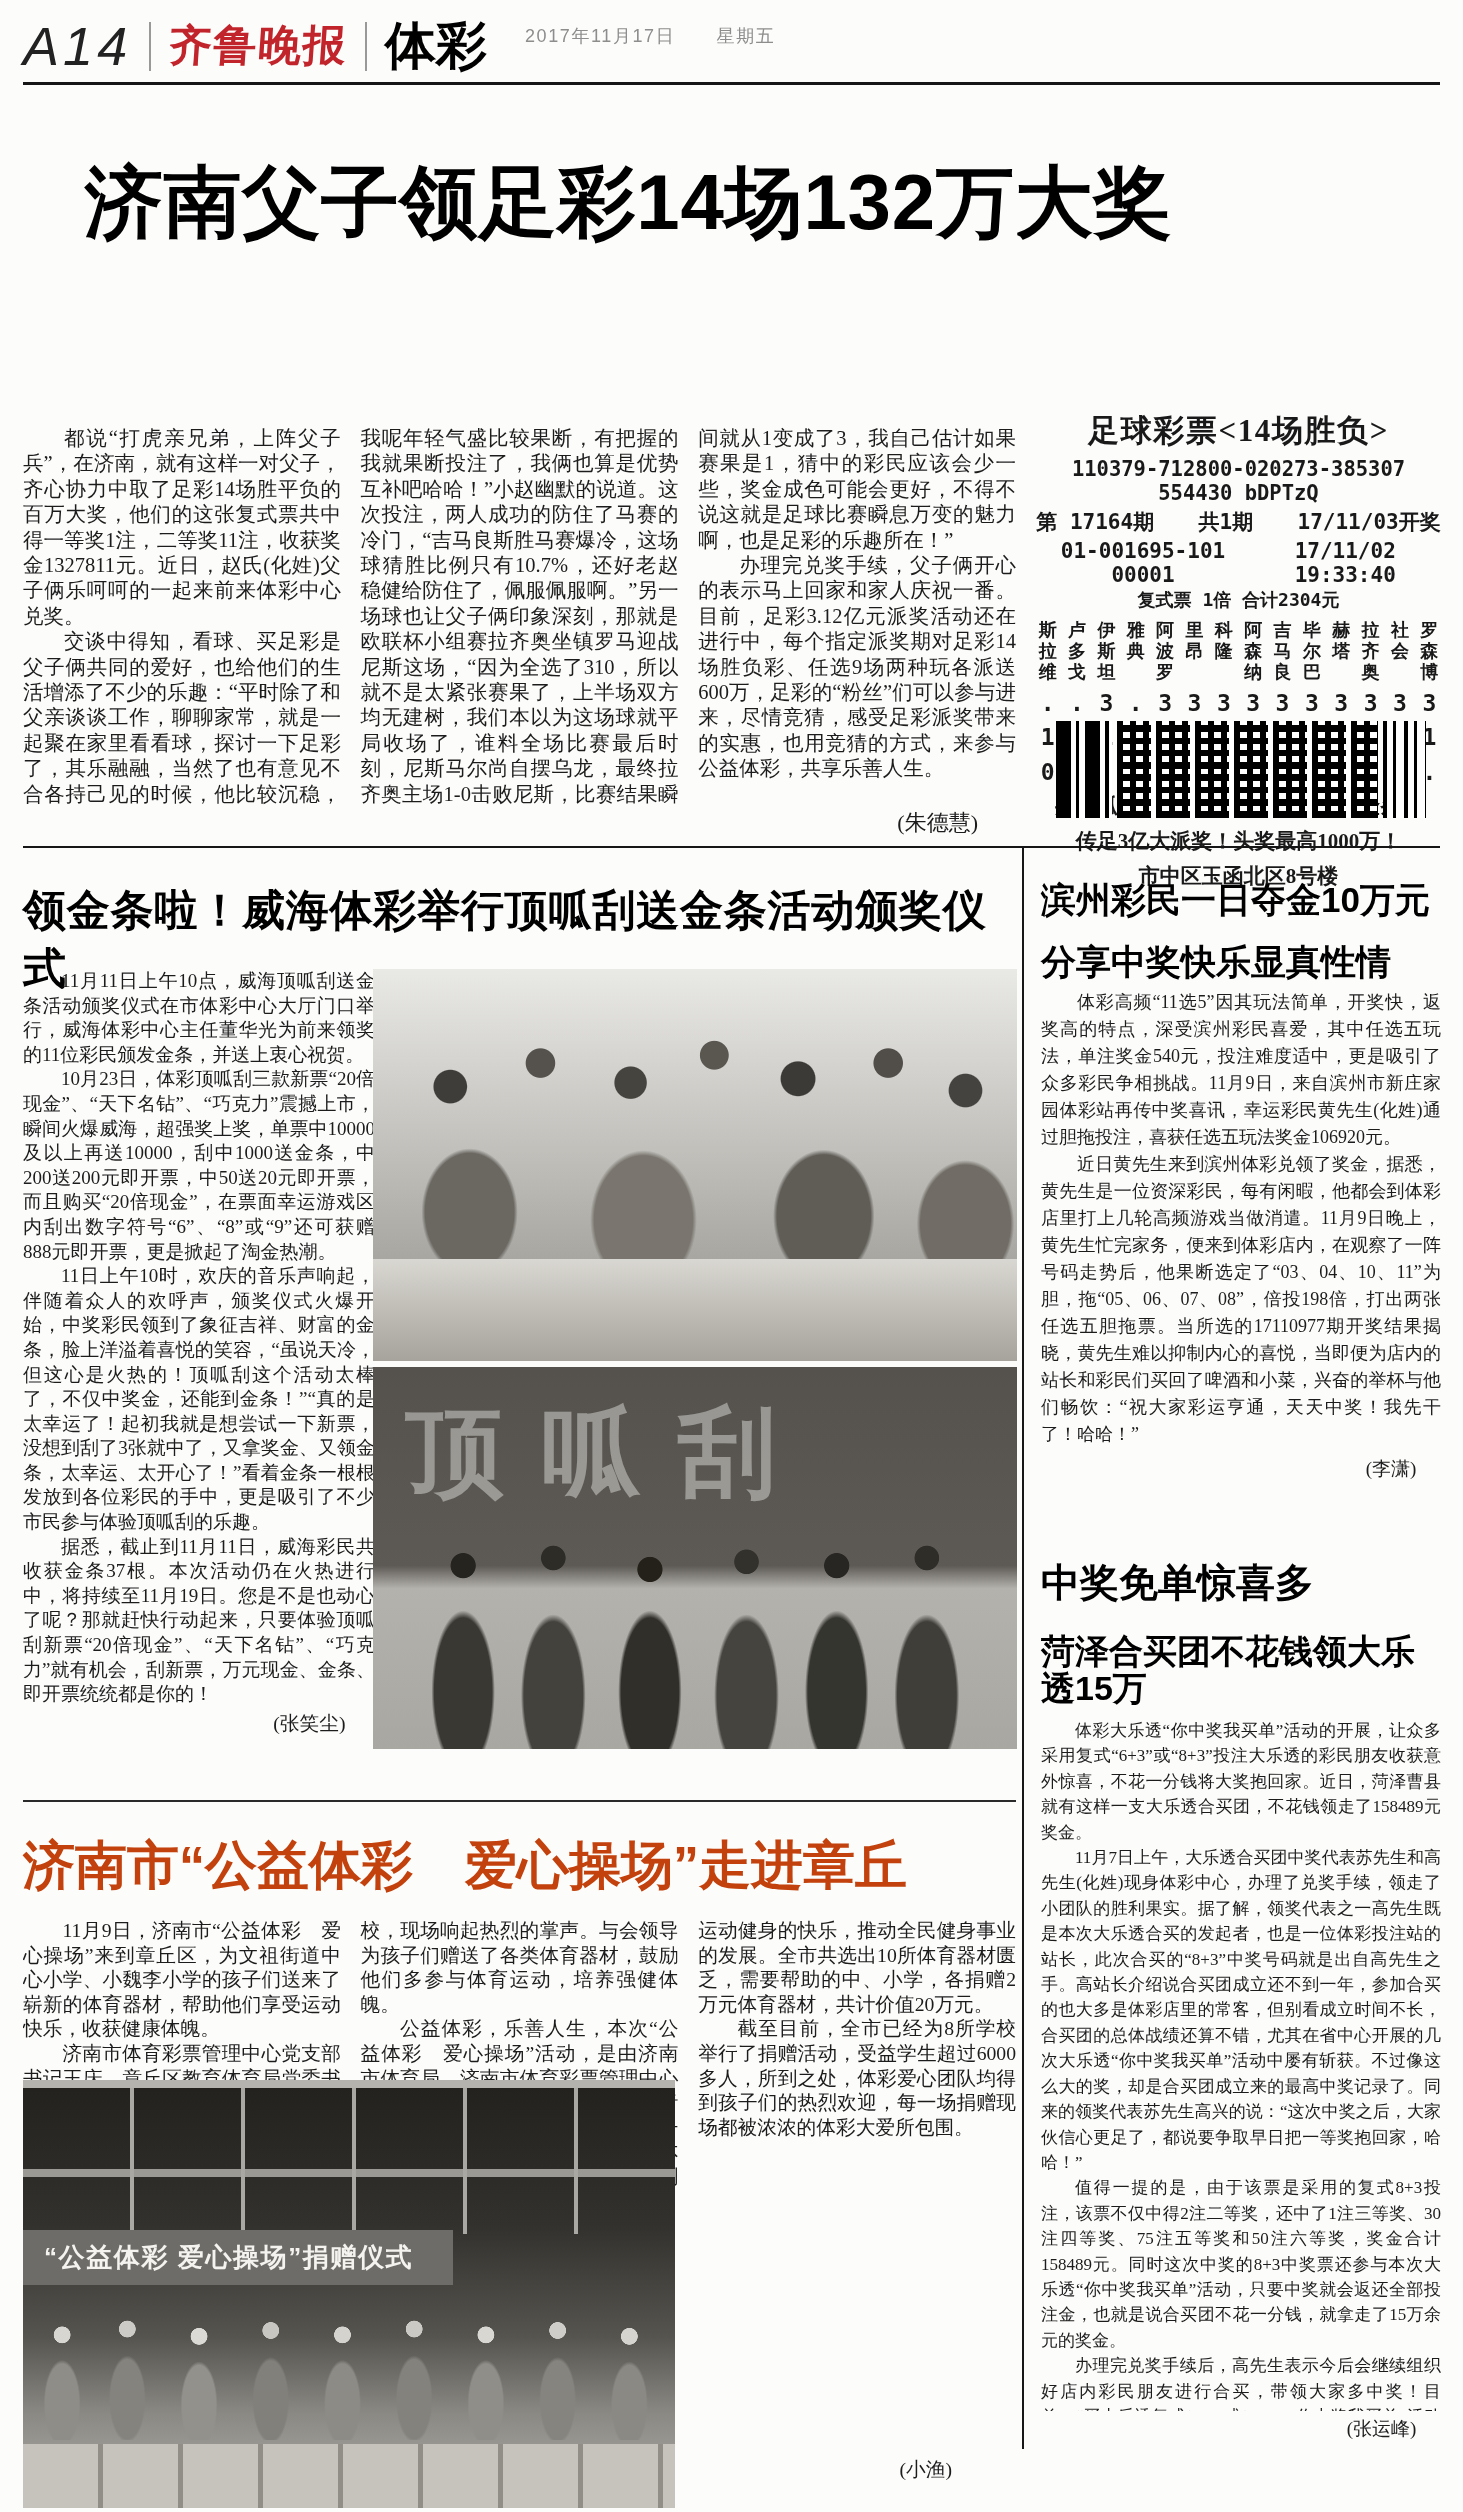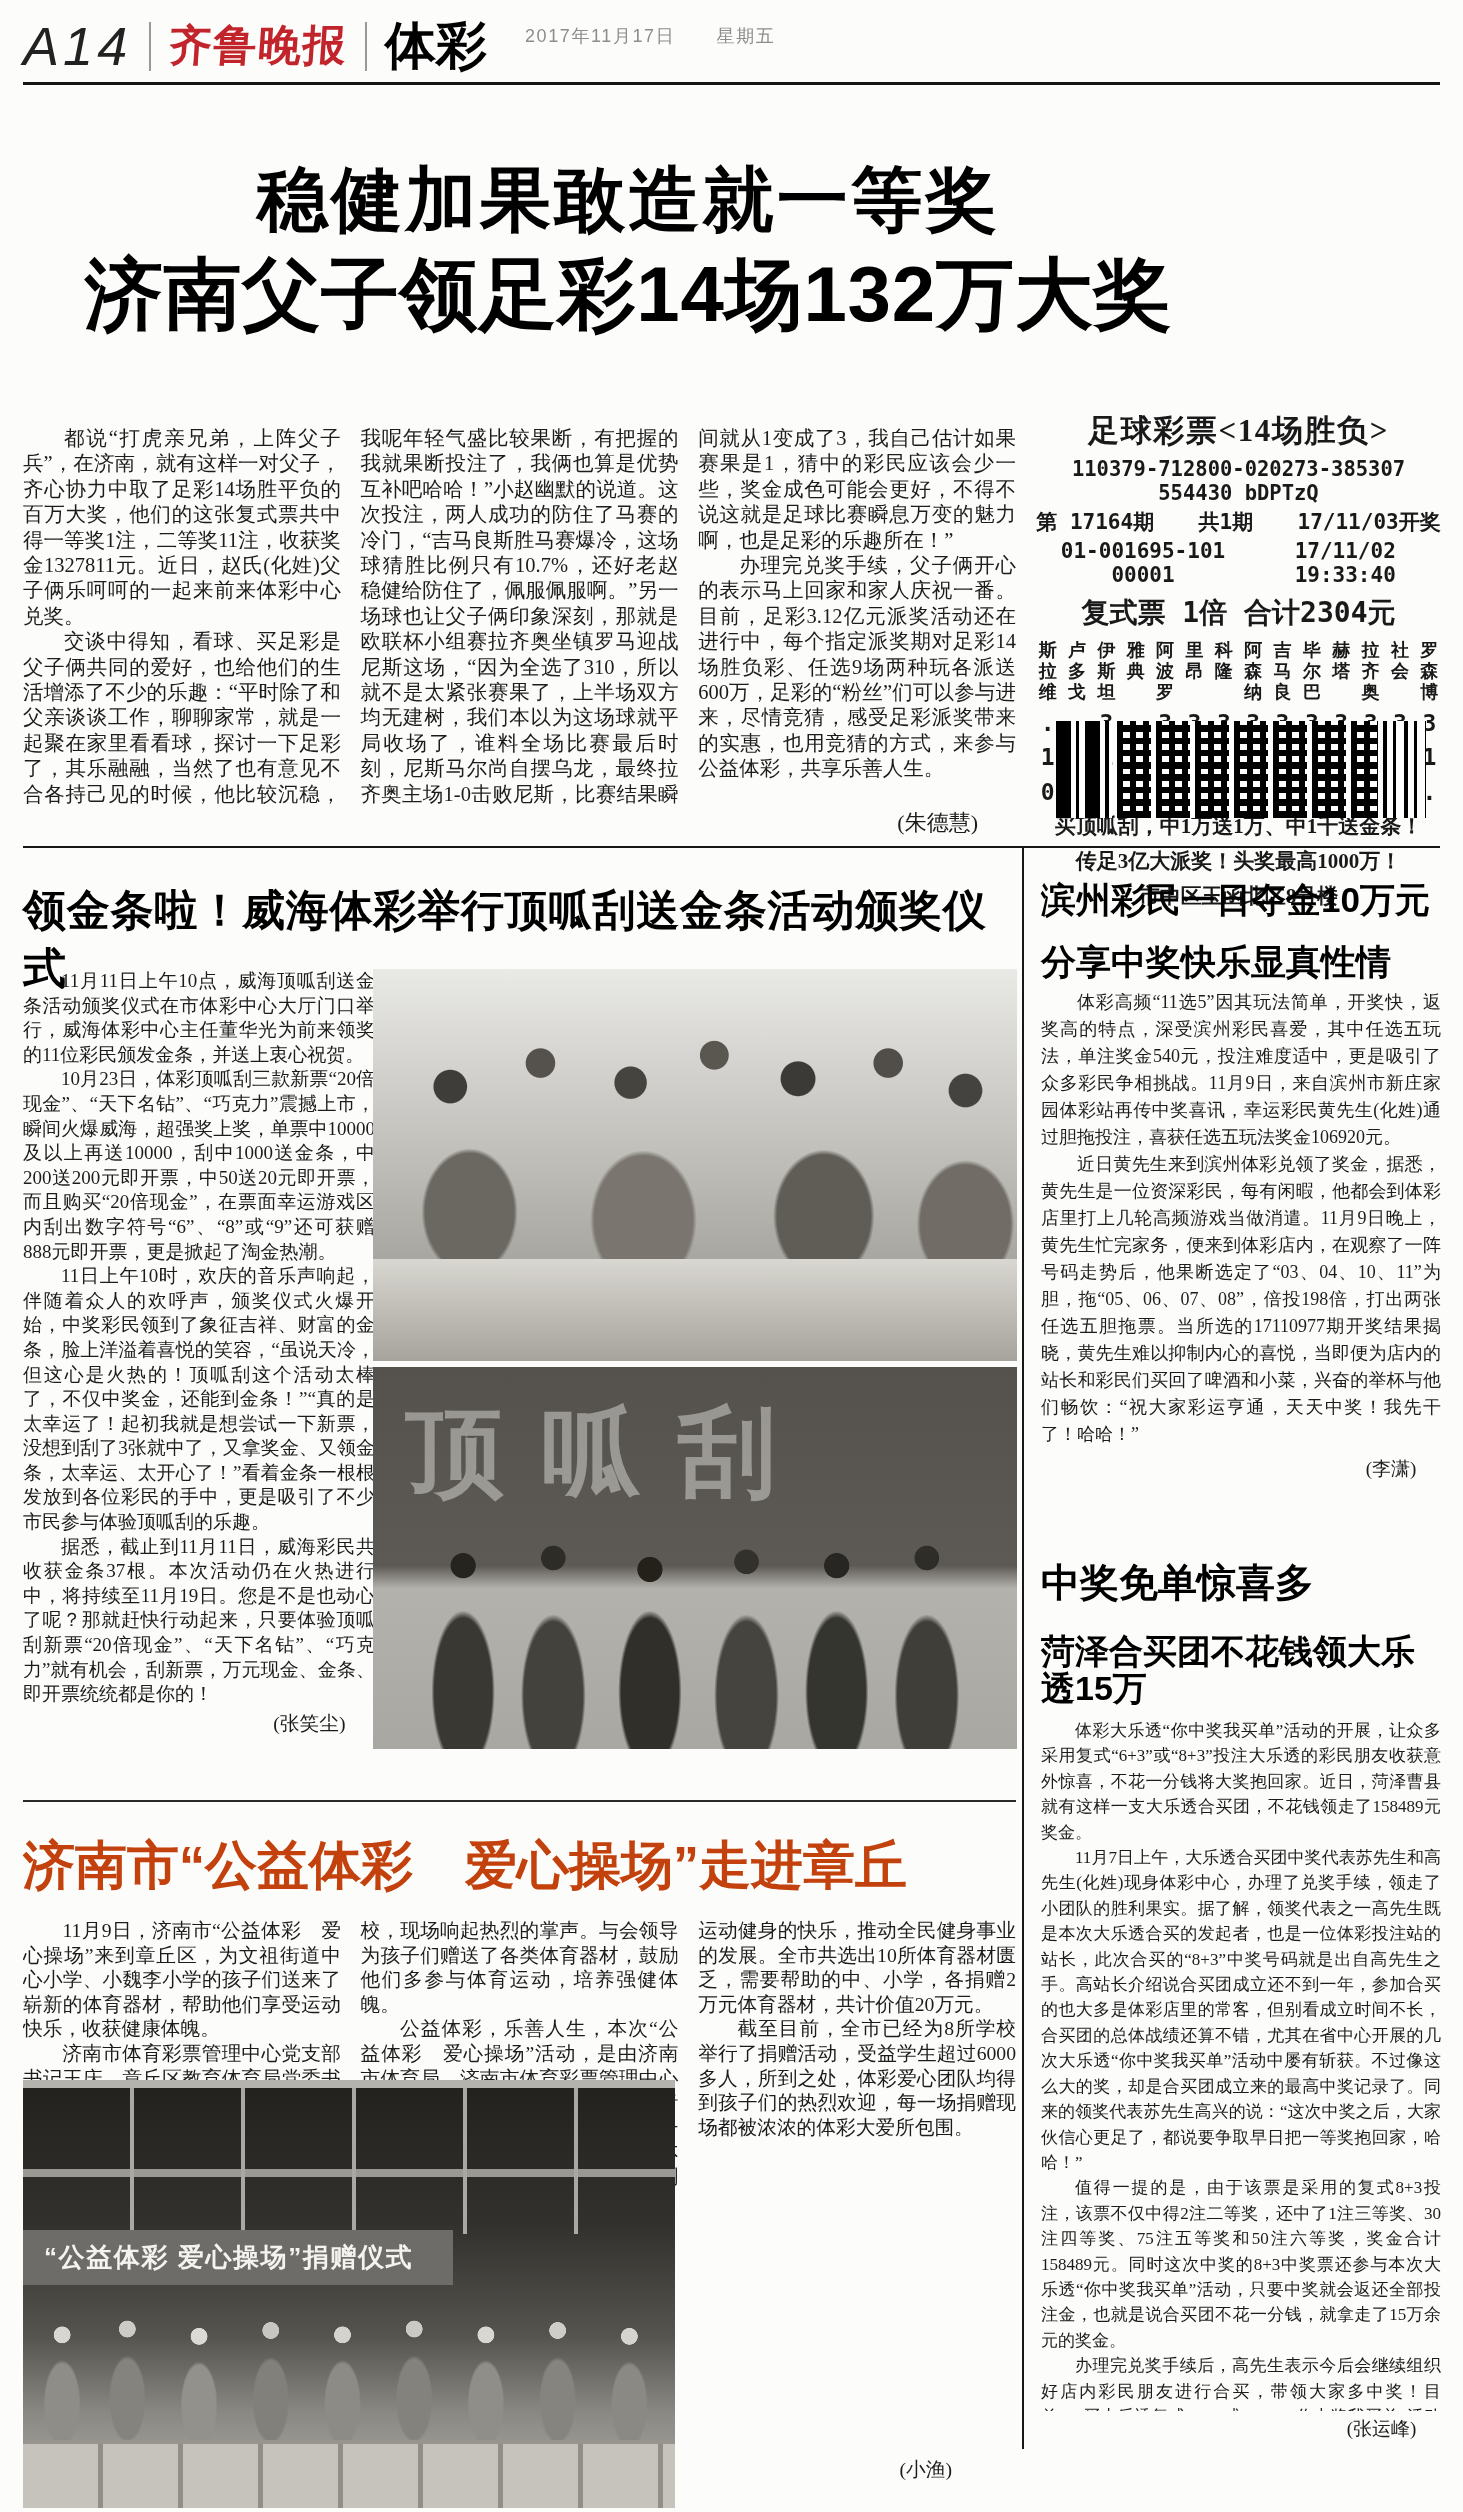--- a/index.html
+++ b/index.html
@@ -27,21 +27,21 @@
   .para{margin:0;text-indent:2em;}
   .byline{font-size:22px;text-align:right;}
   .lead-by{top:808px;left:698px;width:318px;padding-right:38px;box-sizing:border-box;}
 
   
   .ticket{top:410px;left:1033px;width:411px;font-family:"DejaVu Sans Mono", monospace;
           font-weight:bold;color:#191919;text-align:center;}
   .tk-title{font-size:31px;letter-spacing:1.6px;font-family:"Liberation Serif", serif;font-weight:bold;}
   .tk-serial{font-size:20.5px;margin-top:4.9px;letter-spacing:0px;}
   .tk-line{display:flex;justify-content:space-between;font-size:21px;margin-top:3.3px;padding:0 3.3px;}
-  .tk-type{font-size:28px;margin-top:7px;}
+  .tk-type{font-size:18px;margin-top:1px;}
   .tgrid{display:grid;grid-template-columns:repeat(14,1fr);margin-top:6.6px;}
   .team{display:flex;flex-direction:column;align-items:center;}
   .team span{font-size:18px;line-height:21px;}
   .trow span{font-size:23px;line-height:28px;}
   .tk-promo{font-size:21px;margin-top:6.6px;font-family:"Liberation Serif", serif;}
   .barcode{top:721px;left:1056px;width:370px;height:97px;display:flex;}
   .bc-left{width:56px;background:repeating-linear-gradient(90deg,#000 0 14.8px,#fff 14.8px 19.7px,#000 19.7px 23px,#fff 23px 29.5px);}
   .bc-mid{flex:1;margin:0 4.9px;background:
       repeating-linear-gradient(90deg,transparent 0 34px,#fff 34px 39px),
       repeating-linear-gradient(0deg,#000 0 6.6px,transparent 6.6px 12.3px),
@@ -160,21 +160,20 @@
     <div class="section-t">体彩</div>
     <div class="dateline">
       <span>2017年11月17日</span>
       <span style="display:inline-block;width:28px;"></span>
       <span>星期五</span>
     </div>
   </div>
   <div class="abs rule hr1"></div>
 
   <div class="abs lead-hl">
-    <div class="l1">稳健加果敢造就一等奖</div>
     <div class="l2">济南父子领足彩14场132万大奖</div>
   </div>
   <div class="abs lead-body">
       <p class="para">都说“打虎亲兄弟，上阵父子兵”，在济南，就有这样一对父子，齐心协力中取了足彩14场胜平负的百万大奖，他们的这张复式票共中得一等奖1注，二等奖11注，收获奖金1327811元。近日，赵氏(化姓)父子俩乐呵呵的一起来前来体彩中心兑奖。</p>
       <p class="para">交谈中得知，看球、买足彩是父子俩共同的爱好，也给他们的生活增添了不少的乐趣：“平时除了和父亲谈谈工作，聊聊家常，就是一起聚在家里看看球，探讨一下足彩了，其乐融融，当然了也有意见不合各持己见的时候，他比较沉稳，我呢年轻气盛比较果断，有把握的我就果断投注了，我俩也算是优势互补吧哈哈！”小赵幽默的说道。这次投注，两人成功的防住了马赛的冷门，“吉马良斯胜马赛爆冷，这场球猜胜比例只有10.7%，还好老赵稳健给防住了，佩服佩服啊。”另一场球也让父子俩印象深刻，那就是欧联杯小组赛拉齐奥坐镇罗马迎战尼斯这场，“因为全选了310，所以就不是太紧张赛果了，上半场双方均无建树，我们本以为这场球就平局收场了，谁料全场比赛最后时刻，尼斯马尔尚自摆乌龙，最终拉齐奥主场1-0击败尼斯，比赛结果瞬间就从1变成了3，我自己估计如果赛果是1，猜中的彩民应该会少一些，奖金成色可能会更好，不得不说这就是足球比赛瞬息万变的魅力啊，也是足彩的乐趣所在！”</p>
       <p class="para">办理完兑奖手续，父子俩开心的表示马上回家和家人庆祝一番。目前，足彩3.12亿元派奖活动还在进行中，每个指定派奖期对足彩14场胜负彩、任选9场两种玩各派送600万，足彩的“粉丝”们可以参与进来，尽情竞猜，感受足彩派奖带来的实惠，也用竞猜的方式，来参与公益体彩，共享乐善人生。</p>
     </div>
   <div class="abs byline lead-by">(朱德慧)</div>
 
   <div class="abs ticket">

